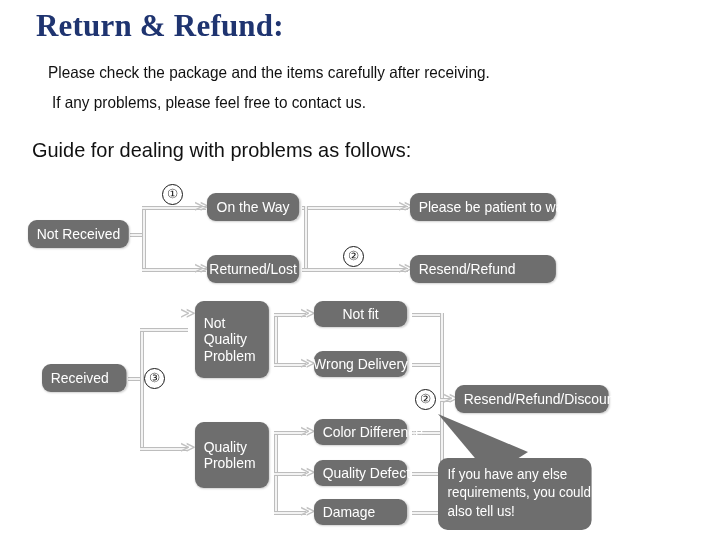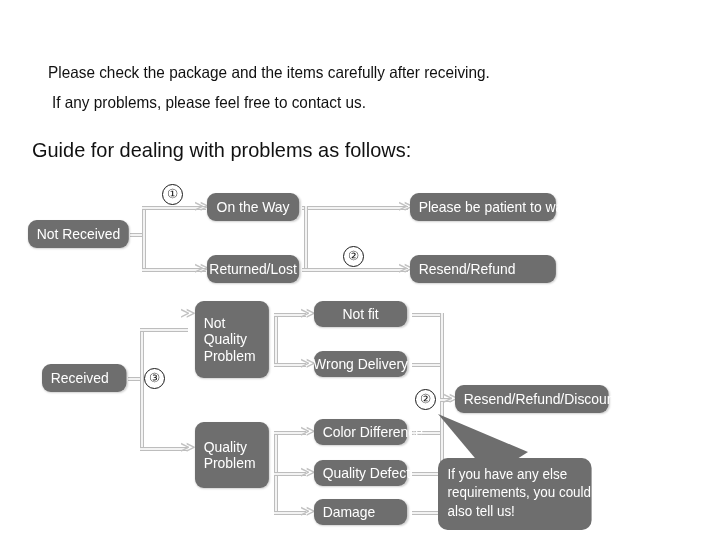--- a/index.html
+++ b/index.html
@@ -86,20 +86,21 @@
     transform:scaleX(.96);transform-origin:left center;
   }
   .bubble .ln{display:block;white-space:nowrap;}
   .bubble-tail{position:absolute;}
 </style>
 </head>
 <body>
 
 <div id="root">
 
+  <div class="title">Return &amp; Refund:</div>
   <div class="subline sub1">Please check the package and the items carefully after receiving.</div>
   <div class="subline sub2">If any problems, please feel free to contact us.</div>
   <div class="guide">Guide for dealing with problems as follows:</div>
 
   <div class="ln-h" style="left:130px;top:233px;width:16px;"></div>
   <div class="ln-v" style="left:142px;top:206px;height:66px;"></div>
   <div class="ln-h" style="left:142px;top:206px;width:64px;"></div>
   <div class="ln-h" style="left:142px;top:268px;width:64px;"></div>
 
   <div class="ln-h" style="left:302px;top:206px;width:106px;"></div>

